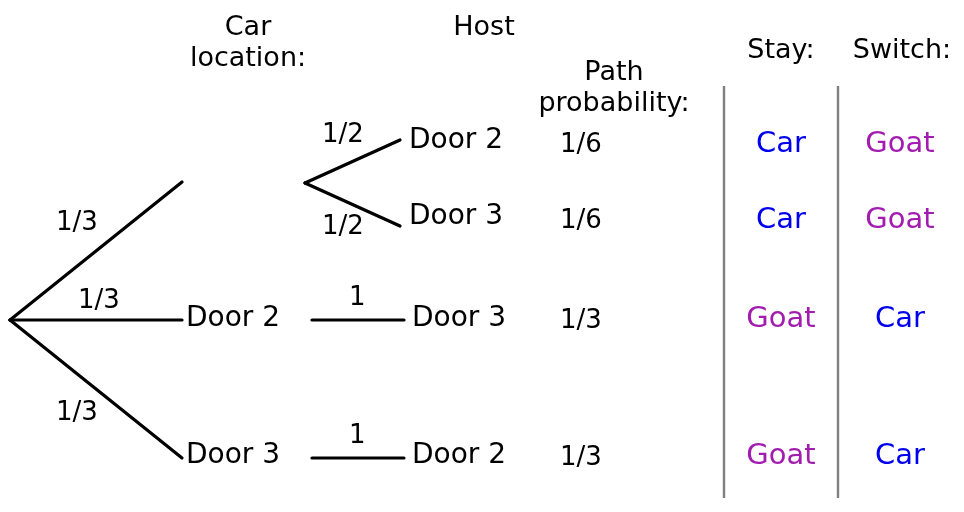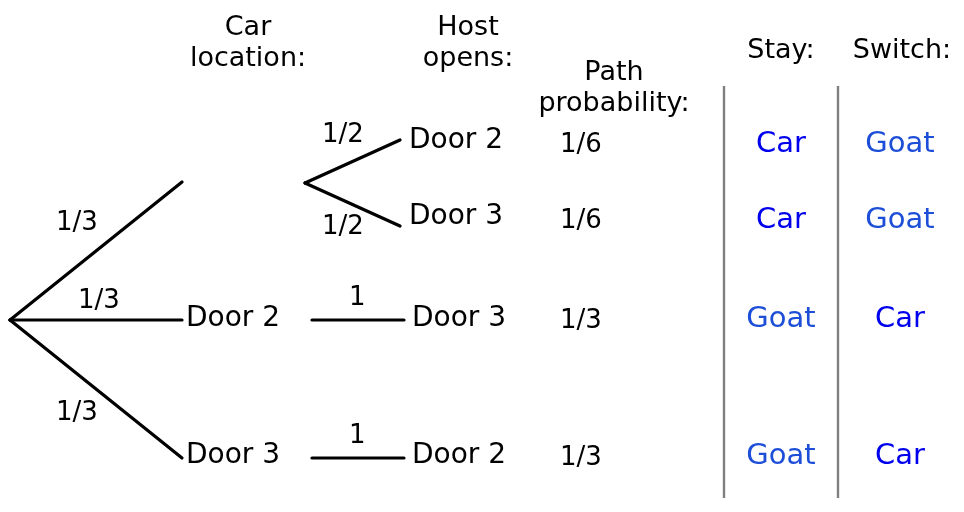--- a/index.html
+++ b/index.html
@@ -52,21 +52,21 @@
   
   .path-prob {
     font-size: 26px;
   }
   
   .outcome {
     font-size: 29px;
     text-align: center;
   }
   .car  { color: #0000ee; }
-  .goat { color: #1d4ed8; }
+  .goat { color: #a21caf; }
 </style>
 </head>
 <body>
 
 <div id="stage">
 
   <svg id="tree-svg" viewBox="0 0 964 512" xmlns="http://www.w3.org/2000/svg">
 
     <line x1="10" y1="320" x2="182" y2="182" stroke="#000" stroke-width="3.2" stroke-linecap="round"></line>
 
@@ -85,23 +85,22 @@
     <line x1="724" y1="86" x2="724" y2="498" stroke="#808080" stroke-width="2.4"></line>
 
     <line x1="838" y1="86" x2="838" y2="498" stroke="#808080" stroke-width="2.4"></line>
   </svg>
 
   <div class="lbl hdr" style="left:168px; top:10px; width:160px;">
     <span class="hdr-line">Car</span>
     <span class="hdr-line">location:</span>
   </div>
 
-  <div class="lbl hdr" style="left:398px; top:10px; width:140px;">
+  <div class="lbl hdr" style="left:414px; top:10px; width:140px;">
     <span class="hdr-line">Host</span>
-    <span class="hdr-line">opens:</span>
   </div>
 
   <div class="lbl hdr" style="left:528px; top:10px; width:172px;margin-top:45px;">
     <span class="hdr-line">Path</span>
     <span class="hdr-line">probability:</span>
   </div>
 
   <div class="lbl hdr" style="left:724px; top:33px; width:114px;">Stay:</div>
 
   <div class="lbl hdr" style="left:840px; top:33px; width:124px;">Switch:</div>

